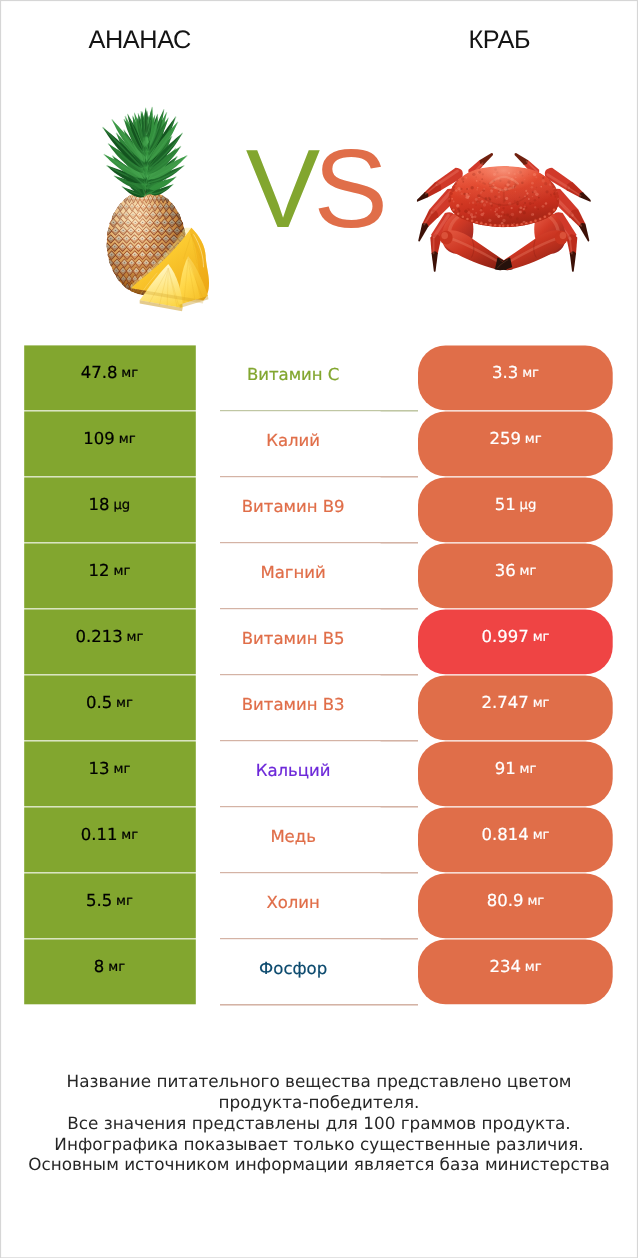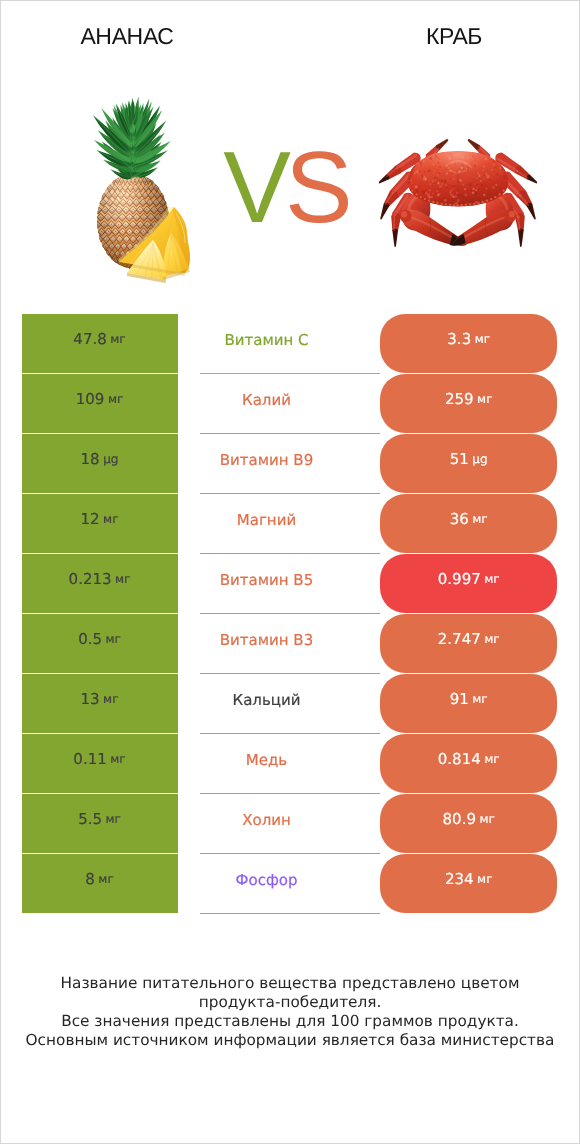--- a/index.html
+++ b/index.html
@@ -3,27 +3,27 @@
 <meta charset="utf-8">
 <style>
 html,body{margin:0;padding:0;background:#fff;}
 body{width:580px;height:1144px;font-family:"DejaVu Sans",sans-serif;-webkit-font-smoothing:antialiased;text-rendering:geometricPrecision;}
 .page{position:relative;width:578px;height:1142px;border:1px solid #d6d6d6;background:#fff;overflow:hidden;}
 .title{position:absolute;top:22px;font-size:23px;line-height:26px;color:#141414;text-align:center;white-space:nowrap;font-family:"Liberation Sans",sans-serif;letter-spacing:-0.35px;}
 .title-left{left:0;width:252px;}
 .title-right{left:328px;width:250px;}
 .art-left{position:absolute;left:82px;top:90px;}
 .art-right{position:absolute;left:378px;top:137px;}
-.vs{position:absolute;left:-2px;top:136px;width:578px;text-align:center;font-size:101.5px;line-height:101.5px;font-weight:normal;letter-spacing:-6px;font-family:"DejaVu Sans",sans-serif;}
+.vs{position:absolute;left:-2px;top:120px;width:578px;text-align:center;font-size:101.5px;line-height:101.5px;font-weight:normal;letter-spacing:-6px;font-family:"DejaVu Sans",sans-serif;}
 .vs span{font-family:"Liberation Sans",sans-serif;}
 .vs span:last-child{letter-spacing:0;}
 .table{position:absolute;left:20.5px;top:313px;width:537px;height:600px;}
 .row{position:absolute;left:0;width:537px;height:58.5px;}
 .cell{position:absolute;top:0;height:58.5px;display:flex;align-items:center;justify-content:center;font-size:15px;font-weight:normal;-webkit-text-stroke:0.2px;box-sizing:border-box;padding-bottom:8px;}
-.cL{left:0;width:156px;color:#404040;}
+.cL{left:0;width:156px;color:#000000;}
 .cM{left:166px;width:158px;background:#fff;height:60px;justify-content:center;}
 .cR{left:358.7px;width:177px;color:#fff;border-radius:25px;}
 .divider{position:absolute;left:178.7px;width:179.6px;height:1px;}
 .unit{font-size:12px;margin-left:3.5px;}
 .footer{position:absolute;left:0;top:973px;width:578px;text-align:center;font-size:15.3px;color:#262626;line-height:19.1px;font-family:"DejaVu Sans",sans-serif;}
 </style>
 </head>
 <body>
 
 <div class="page">
@@ -1528,21 +1528,21 @@
           <span>2.747</span>
           <span class="unit">мг</span>
         </div>
       </div>
       <div class="divider" style="top: 359px; background: rgb(194, 147, 127);"></div>
       <div class="row" style="top: 360px;">
         <div class="cell cL" style="background:#82a62f">
           <span>13</span>
           <span class="unit">мг</span>
         </div>
-        <div class="cell cM" style="color:#404040">
+        <div class="cell cM" style="color:#6d28d9">
           <span>Кальций</span>
         </div>
         <div class="cell cR" style="background:#e06e49">
           <span>91</span>
           <span class="unit">мг</span>
         </div>
       </div>
       <div class="divider" style="top: 419px; background: rgb(194, 147, 127);"></div>
       <div class="row" style="top: 420px;">
         <div class="cell cL" style="background:#82a62f">
@@ -1570,30 +1570,31 @@
           <span>80.9</span>
           <span class="unit">мг</span>
         </div>
       </div>
       <div class="divider" style="top: 539px; background: rgb(194, 147, 127);"></div>
       <div class="row" style="top: 540px;">
         <div class="cell cL" style="background:#82a62f">
           <span>8</span>
           <span class="unit">мг</span>
         </div>
-        <div class="cell cM" style="color:#8b5cf6">
+        <div class="cell cM" style="color:#0c4a6e">
           <span>Фосфор</span>
         </div>
         <div class="cell cR" style="background:#e06e49">
           <span>234</span>
           <span class="unit">мг</span>
         </div>
       </div>
       <div class="divider" style="top: 599px; background: rgb(194, 147, 127);"></div>
     </div>
 
   <div class="footer" id="ftr">
       <div>Название питательного вещества представлено цветом</div>
       <div>продукта-победителя.</div>
       <div>Все значения представлены для 100 граммов продукта.</div>
+      <div>Инфографика показывает только существенные различия.</div>
       <div>Основным источником информации является база министерства</div>
     </div>
 </div>
 
 </body></html>

